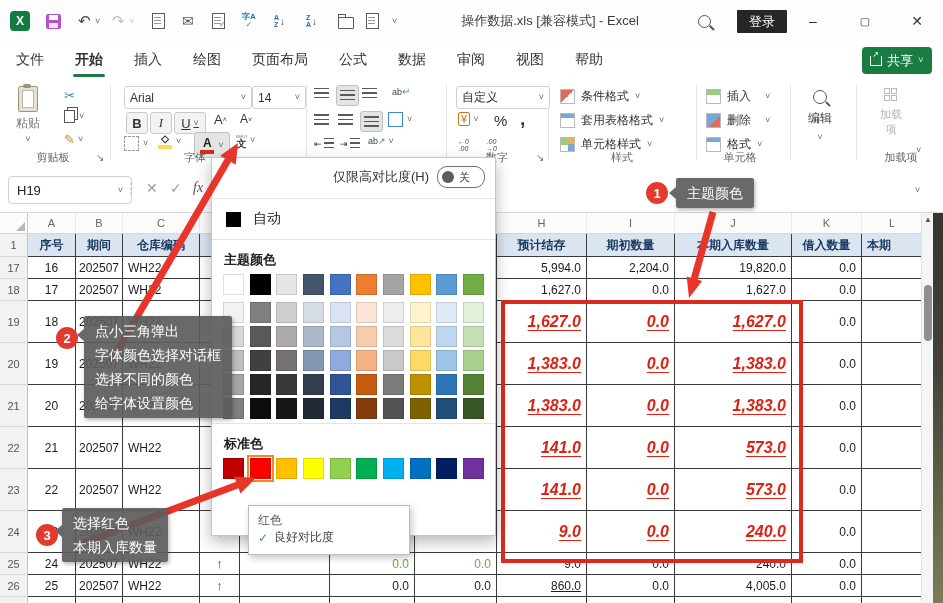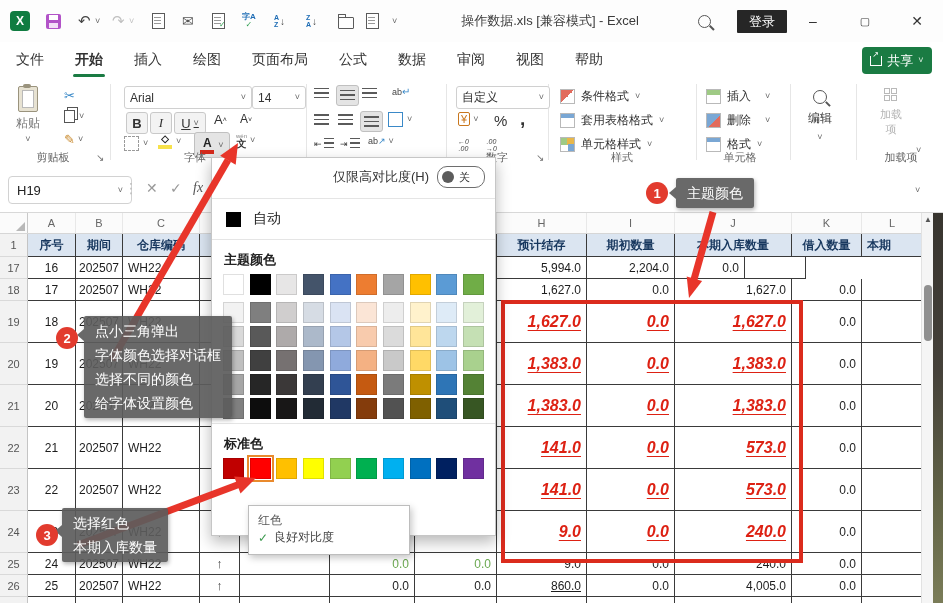--- a/index.html
+++ b/index.html
@@ -428,20 +428,21 @@
         <div class="rowhdr" style="width: 28px;">17</div>
         <div class="cell ac" style="width: 48px;">16</div>
         <div class="cell ac" style="width: 47px;">202507</div>
         <div class="cell al" style="width: 77px;">WH22</div>
         <div class="cell ac dmark" style="width: 40px;">↑</div>
         <div class="cell ar" style="width: 90px;"></div>
         <div class="cell ar" style="width: 85px;"></div>
         <div class="cell ar" style="width: 82px;"></div>
         <div class="cell ar" style="width: 90px;">5,994.0</div>
         <div class="cell ar" style="width: 88px;">2,204.0</div>
+        <div class="cell ar" style="width: 117px;">19,820.0</div>
         <div class="cell ar" style="width: 70px;">0.0</div>
         <div class="cell" style="width: 61px;"></div>
       </div>
       <div class="srow" style="height: 22px;">
         <div class="rowhdr" style="width: 28px;">18</div>
         <div class="cell ac" style="width: 48px;">17</div>
         <div class="cell ac" style="width: 47px;">202507</div>
         <div class="cell al" style="width: 77px;">WH22</div>
         <div class="cell ac dmark" style="width: 40px;">↑</div>
         <div class="cell ar" style="width: 90px;"></div>

